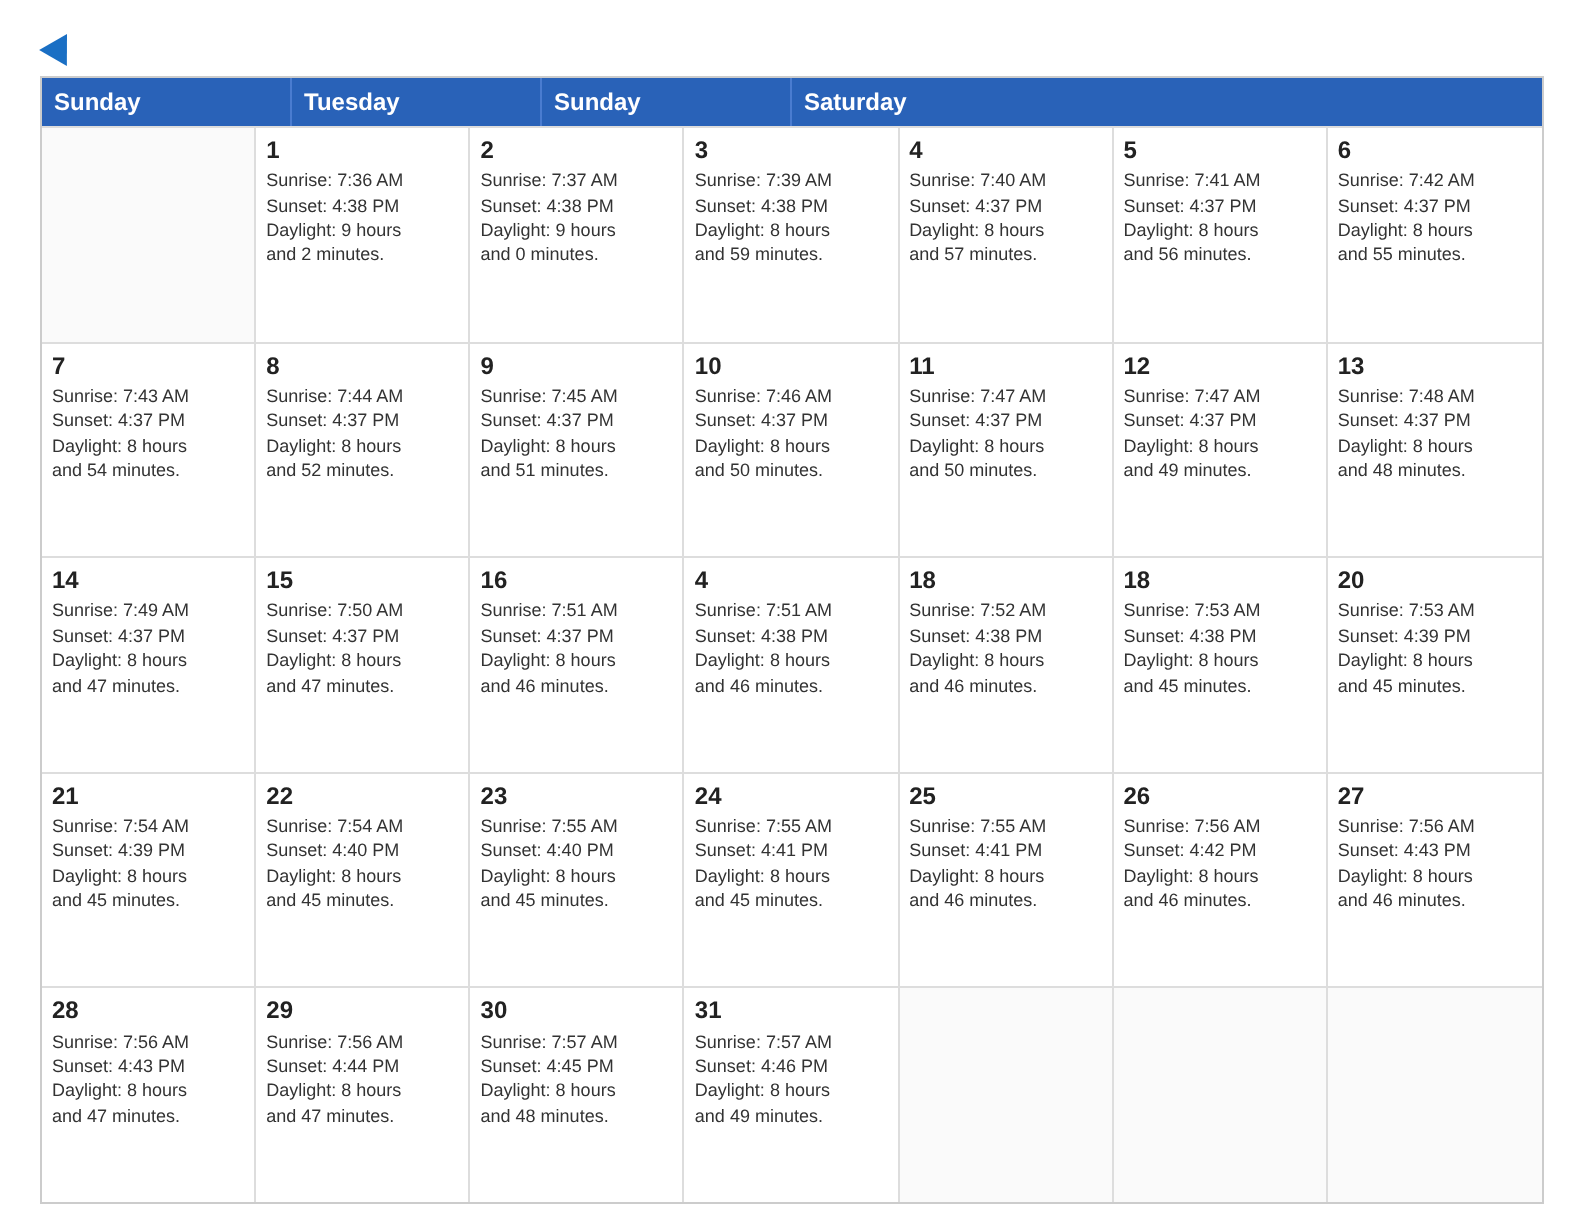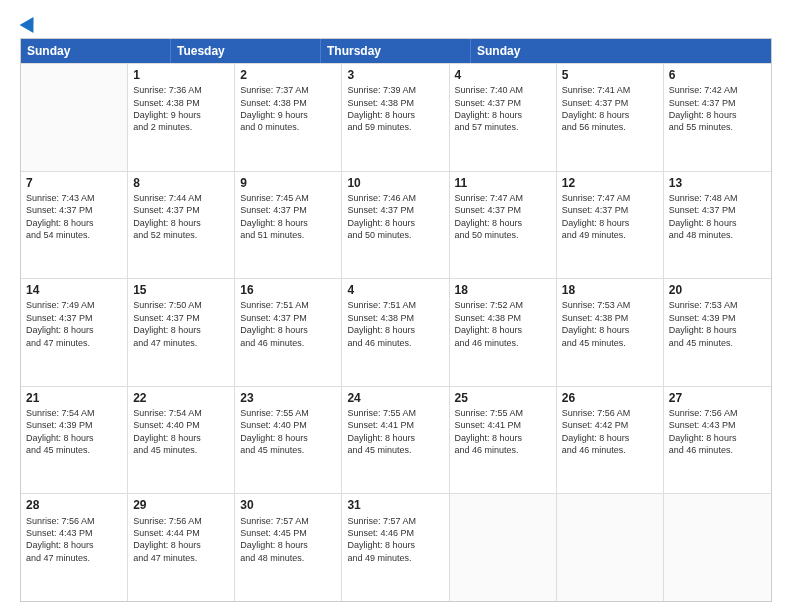--- a/index.html
+++ b/index.html
@@ -58,21 +58,21 @@
       margin-top: 2px;
     }
     .calendar {
       flex: 1;
       display: flex;
       flex-direction: column;
       border: 1px solid #ccc;
     }
     .cal-header-row {
       display: grid;
-      grid-template-columns: repeat(5, 1fr);
+      grid-template-columns: repeat(6, 1fr);
       background: #2962b8;
     }
     .cal-header-cell {
       color: #fff;
       font-size: 12px;
       font-weight: bold;
       padding: 5px 6px;
       text-align: left;
       border-right: 1px solid #4a7cd0;
     }
@@ -130,22 +130,22 @@
     <div class="title-block">
       <div class="month-title"></div>
       <div class="subtitle"></div>
     </div>
   </div>
 
   <div class="calendar">
     <div class="cal-header-row">
     <div class="cal-header-cell">Sunday</div>
         <div class="cal-header-cell">Tuesday</div>
-        <div class="cal-header-cell">Thursday</div>
         <div class="cal-header-cell">Sunday</div>
+        <div class="cal-header-cell">Saturday</div>
       </div>
     <div class="cal-body">
     <div class="cal-row">
           <div class="cal-cell empty"></div>
           <div class="cal-cell">
             <span class="day-num">1</span>
             <div class="cell-text">Sunrise: 7:36 AM<br>Sunset: 4:38 PM<br>Daylight: 9 hours<br>and 2 minutes.</div>
           </div>
           <div class="cal-cell">
             <span class="day-num">2</span>

